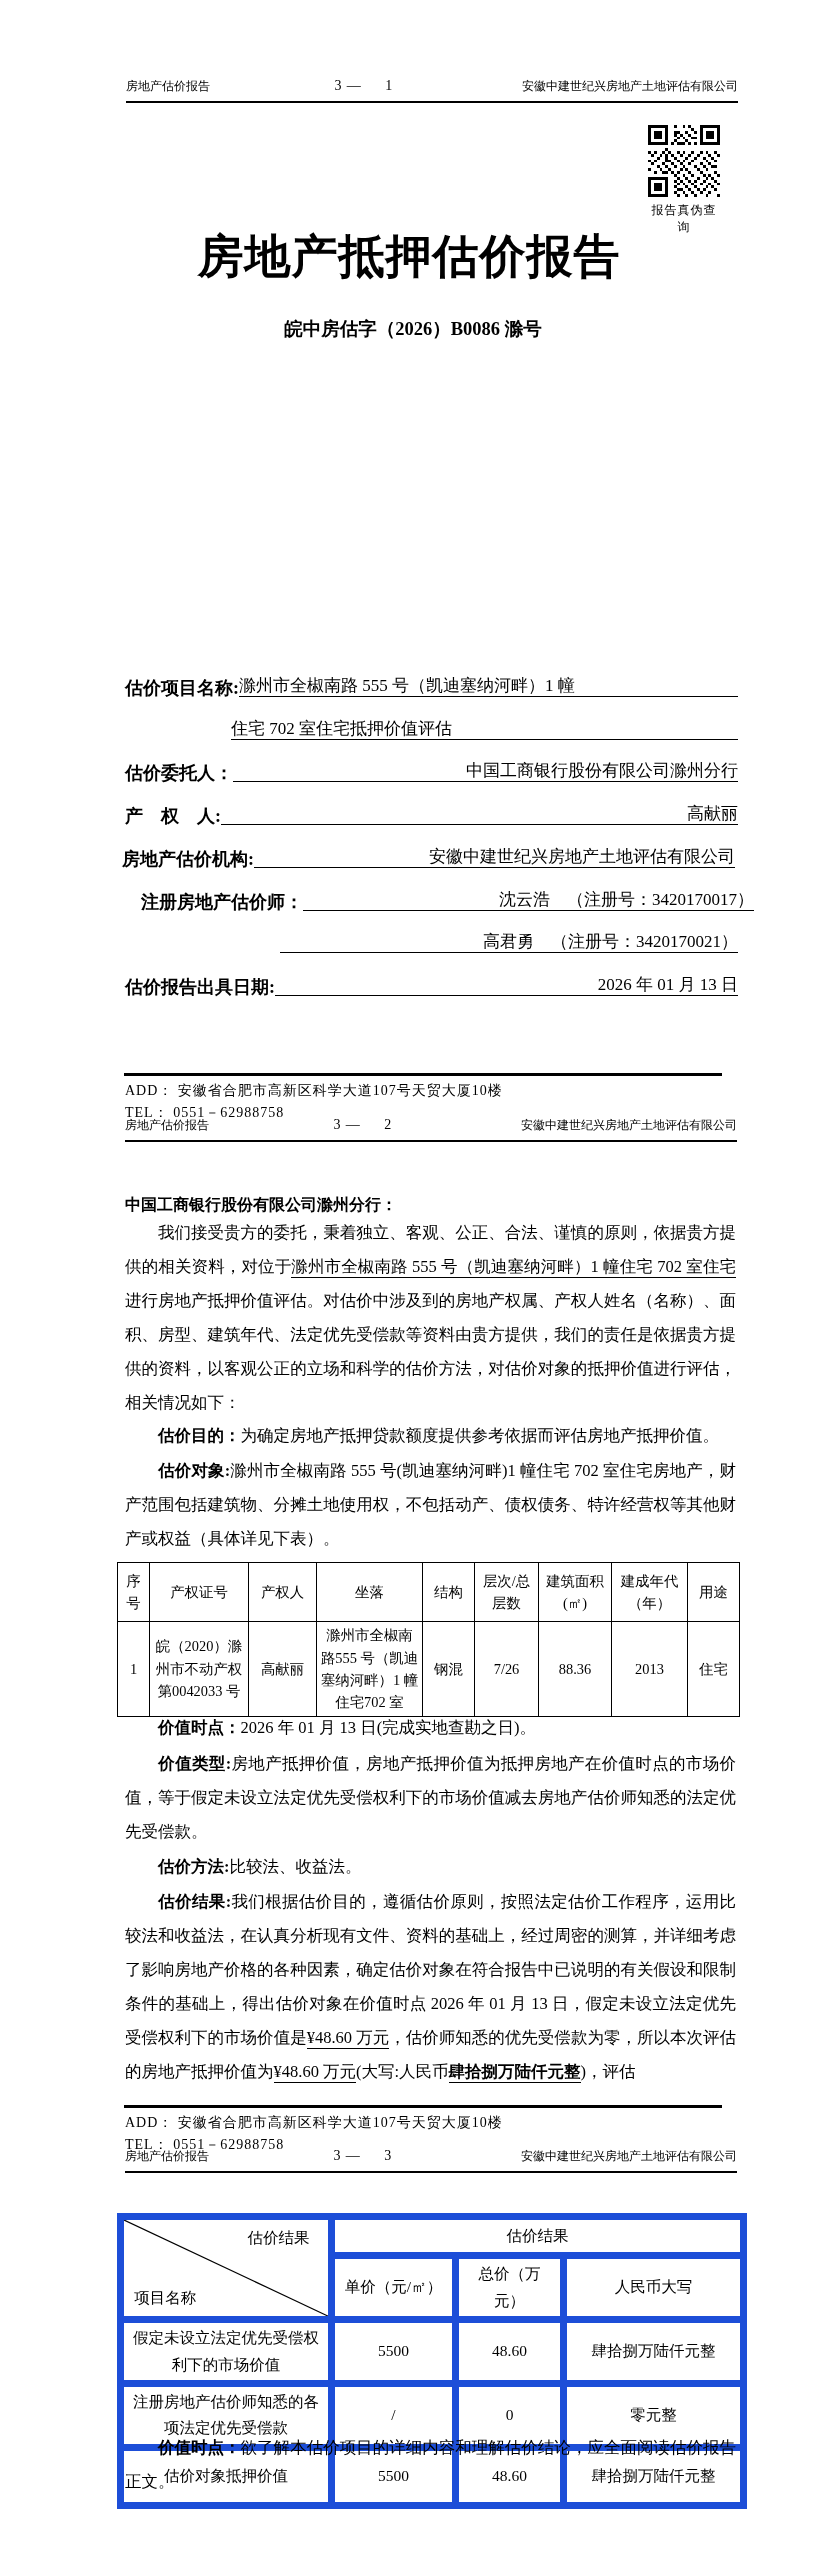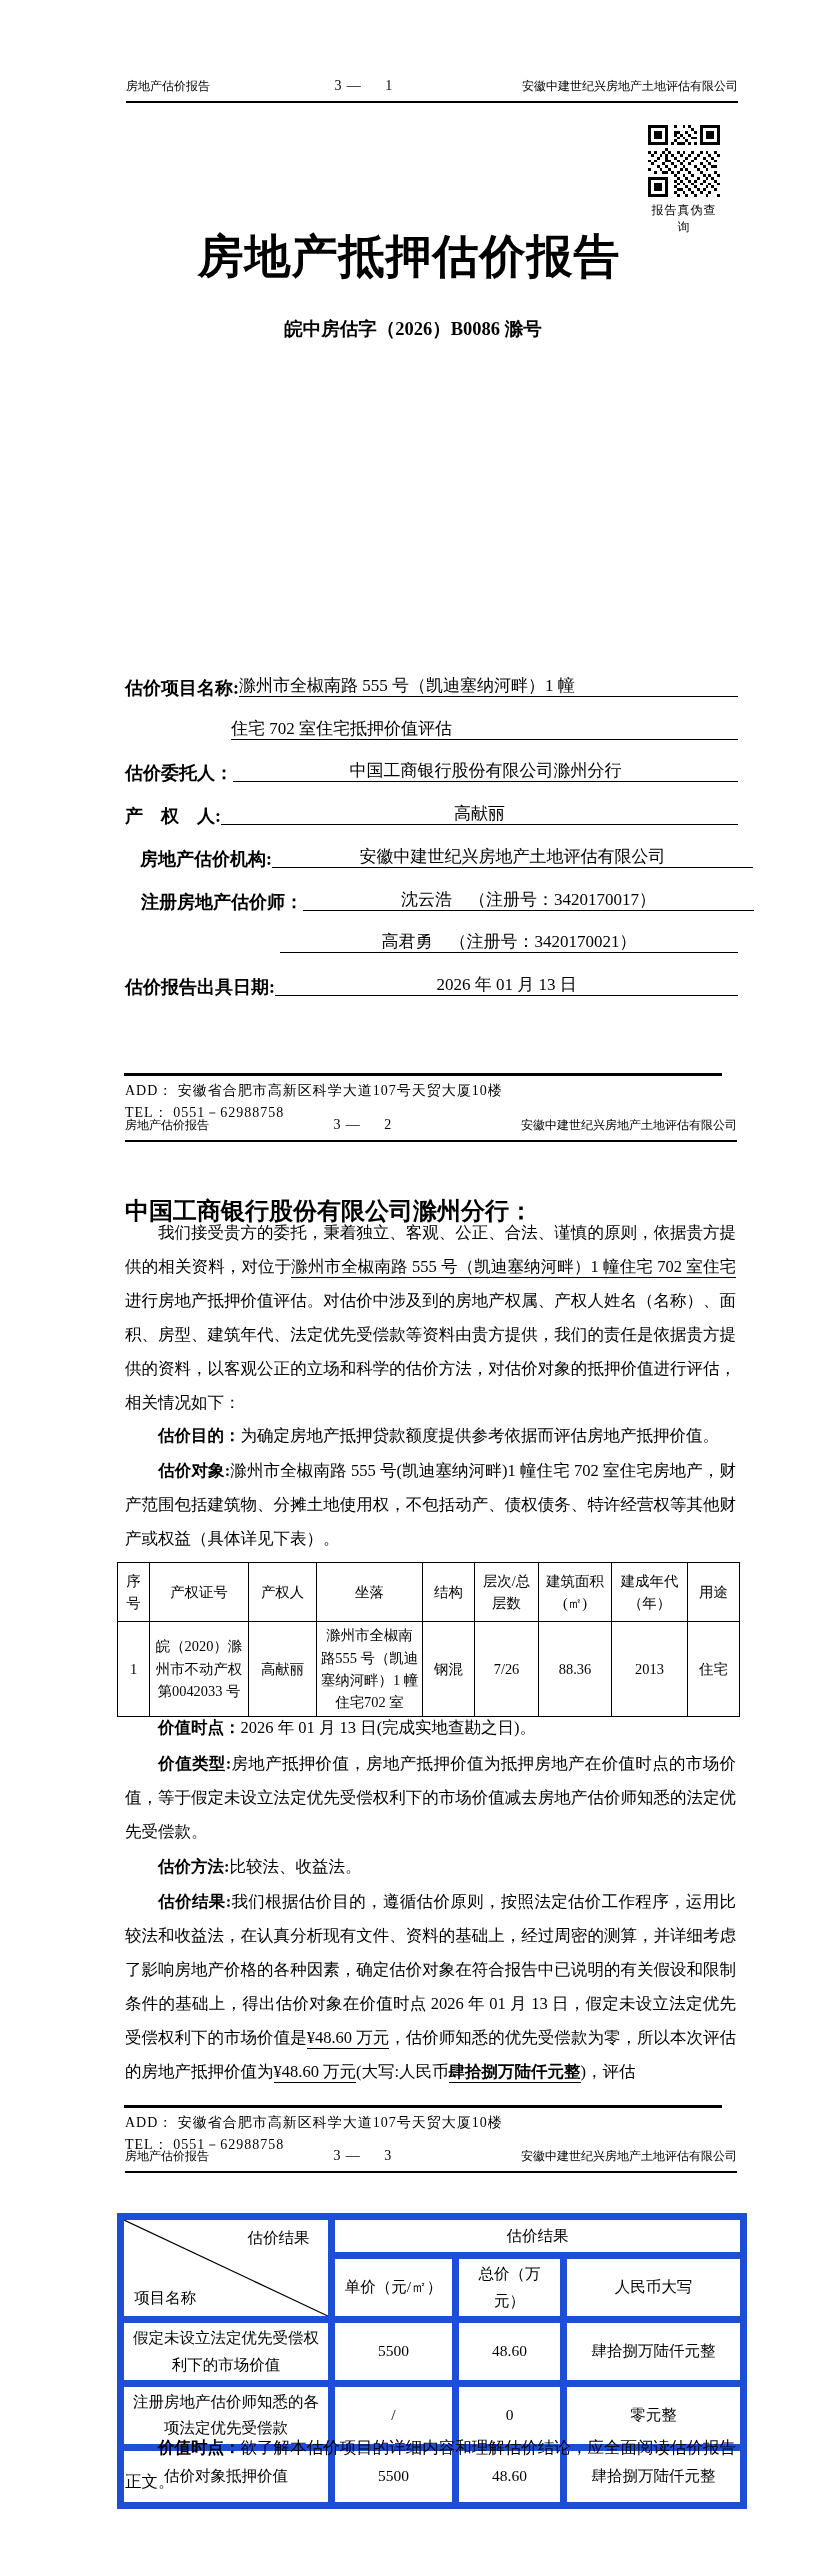--- a/index.html
+++ b/index.html
@@ -18,27 +18,27 @@
   
   .rule{background:#000;height:2.6px;}
   .ftline{font-size:14px;letter-spacing:1px;white-space:nowrap;}
   
   .title{width:100%;text-align:center;font-size:46px;font-weight:bold;letter-spacing:1px;}
   .subtitle{width:100%;text-align:center;font-size:18.5px;font-weight:bold;}
   .qrcaption{text-align:center;font-size:12px;letter-spacing:1px;}
   
   .frow{display:flex;align-items:flex-end;height:27px;}
   .flabel{font-size:18px;font-weight:bold;white-space:nowrap;line-height:1;}
-  .fval{flex:1;border-bottom:1.5px solid #000;font-size:17px;line-height:1;padding-bottom:2.1px;text-align:center;white-space:nowrap;}
+  .fval{flex:1;border-bottom:1.5px solid #000;font-size:17px;line-height:1;padding-bottom:2.1px;text-align:right;white-space:nowrap;}
   .fval.left{text-align:left;}
   .fspacer{width:106px;}
   .fspacer2{width:155px;}
   
   .lettertitle{width:100%;text-align:center;font-size:21.6px;font-weight:bold;letter-spacing:3.1px;}
-  .salut{font-size:24px;font-weight:bold;}
+  .salut{font-size:16px;font-weight:bold;}
   .para{font-size:16.5px;line-height:34px;text-align:justify;}
   .ind{display:inline-block;width:33px;}
   .b{font-weight:bold;}
   .u{border-bottom:1px solid #000;padding-bottom:1px;}
   
   table{border-collapse:collapse;table-layout:fixed;}
   .t1{width:623px;font-size:14.4px;}
   .t1 td{border:1px solid #000;text-align:center;vertical-align:middle;padding:2.1px 3.1px;line-height:1.55;word-break:break-all;}
   .t1 tr.hd td{height:54px;}
   .t1 tr.bd td{height:86px;}
@@ -226,21 +226,21 @@
     <span class="fval left">住宅 702 室住宅抵押价值评估</span>
   </div>
   <div class="abs frow" style="left:125px;width:613px;top:755px;">
     <span class="flabel">估价委托人：</span>
     <span class="fval">中国工商银行股份有限公司滁州分行</span>
   </div>
   <div class="abs frow" style="left:125px;width:613px;top:798px;">
     <span class="flabel">产　权　人:</span>
     <span class="fval">高献丽</span>
   </div>
-  <div class="abs frow" style="left:140px;width:613px;top:841px;">
+  <div class="abs frow" style="left:122px;width:613px;top:841px;">
     <span class="flabel">房地产估价机构:</span>
     <span class="fval">安徽中建世纪兴房地产土地评估有限公司</span>
   </div>
   <div class="abs frow" style="left:125px;width:613px;top:884px;margin-left:16px;">
     <span class="flabel">注册房地产估价师：</span>
     <span class="fval">沈云浩　（注册号：3420170017）</span>
   </div>
   <div class="abs frow" style="left:125px;width:613px;top:926px;">
     <span class="fspacer2"></span>
     <span class="fval">高君勇　（注册号：3420170021）</span>

